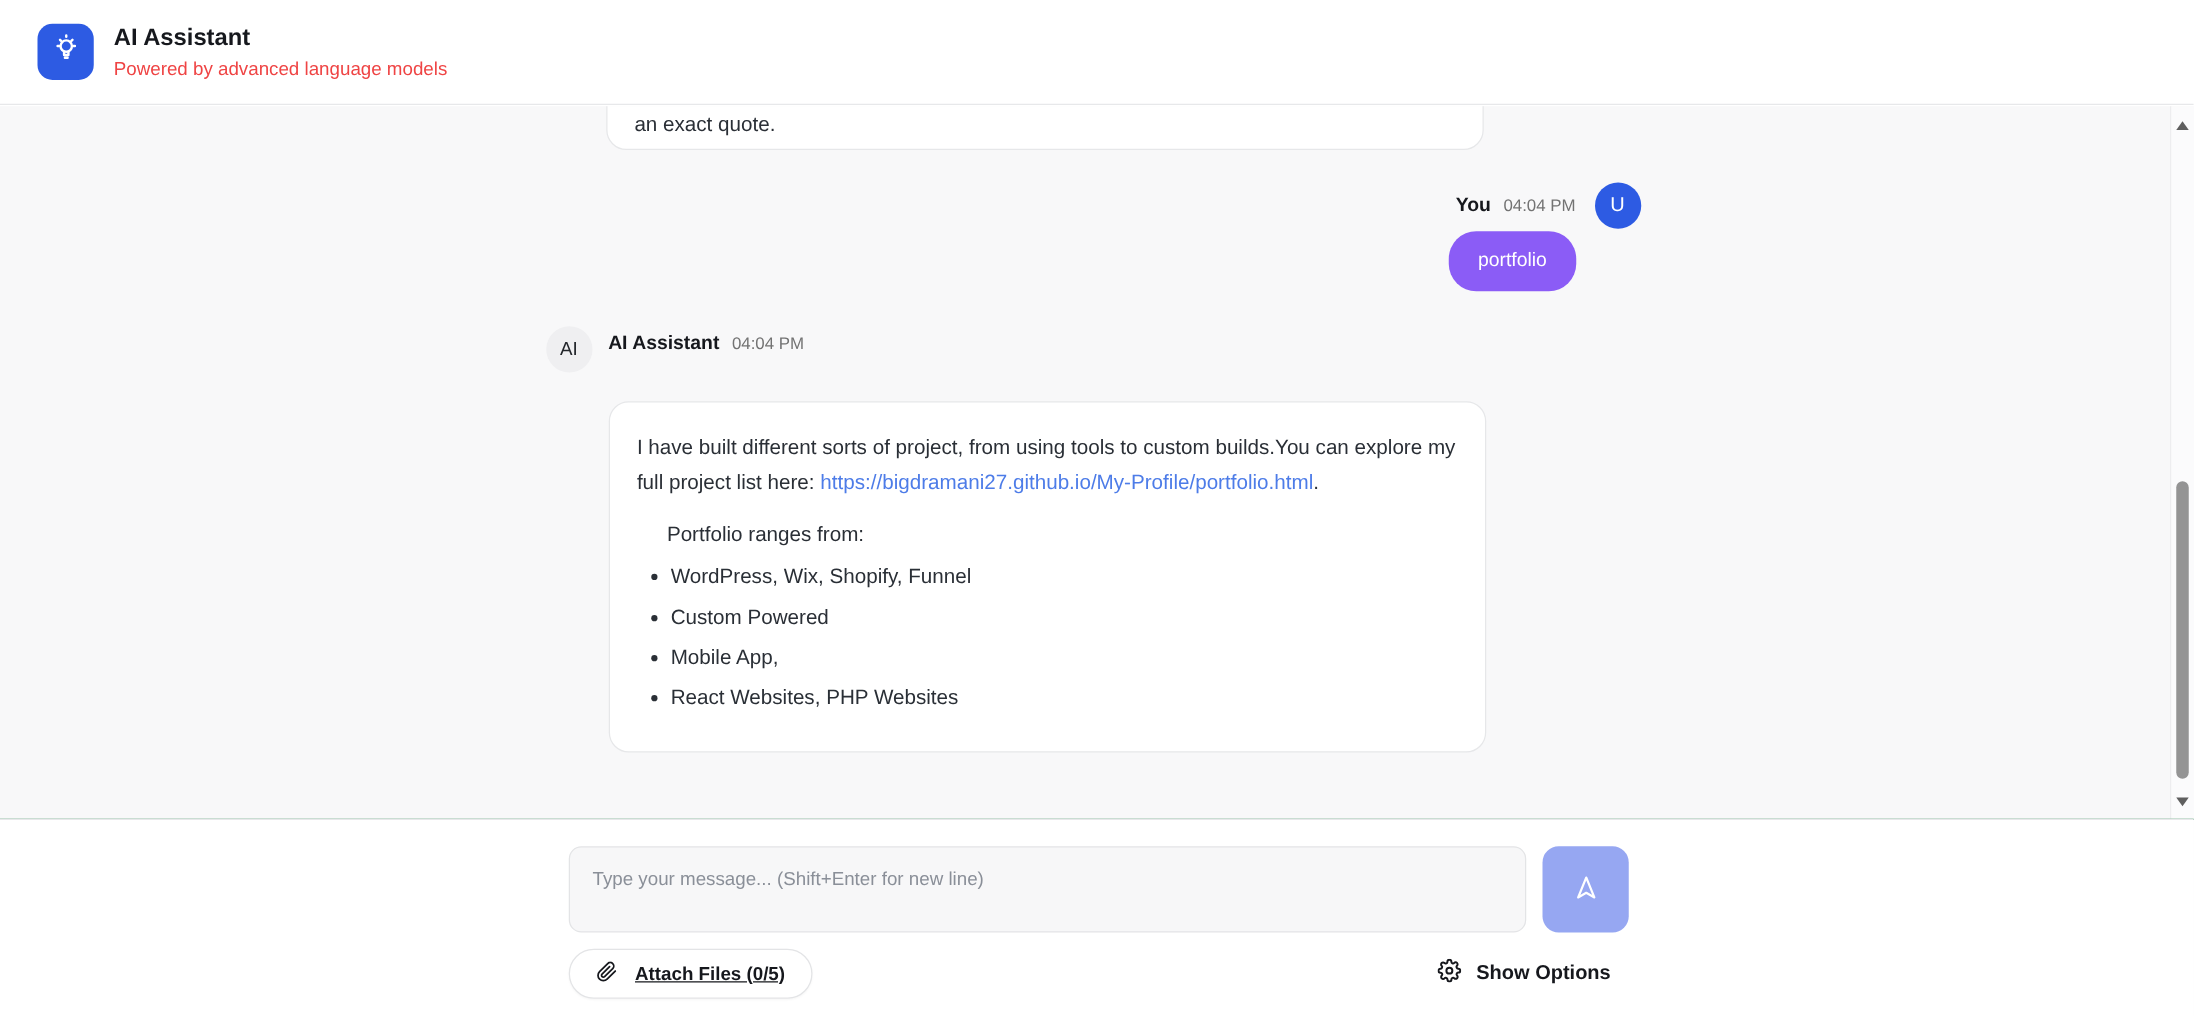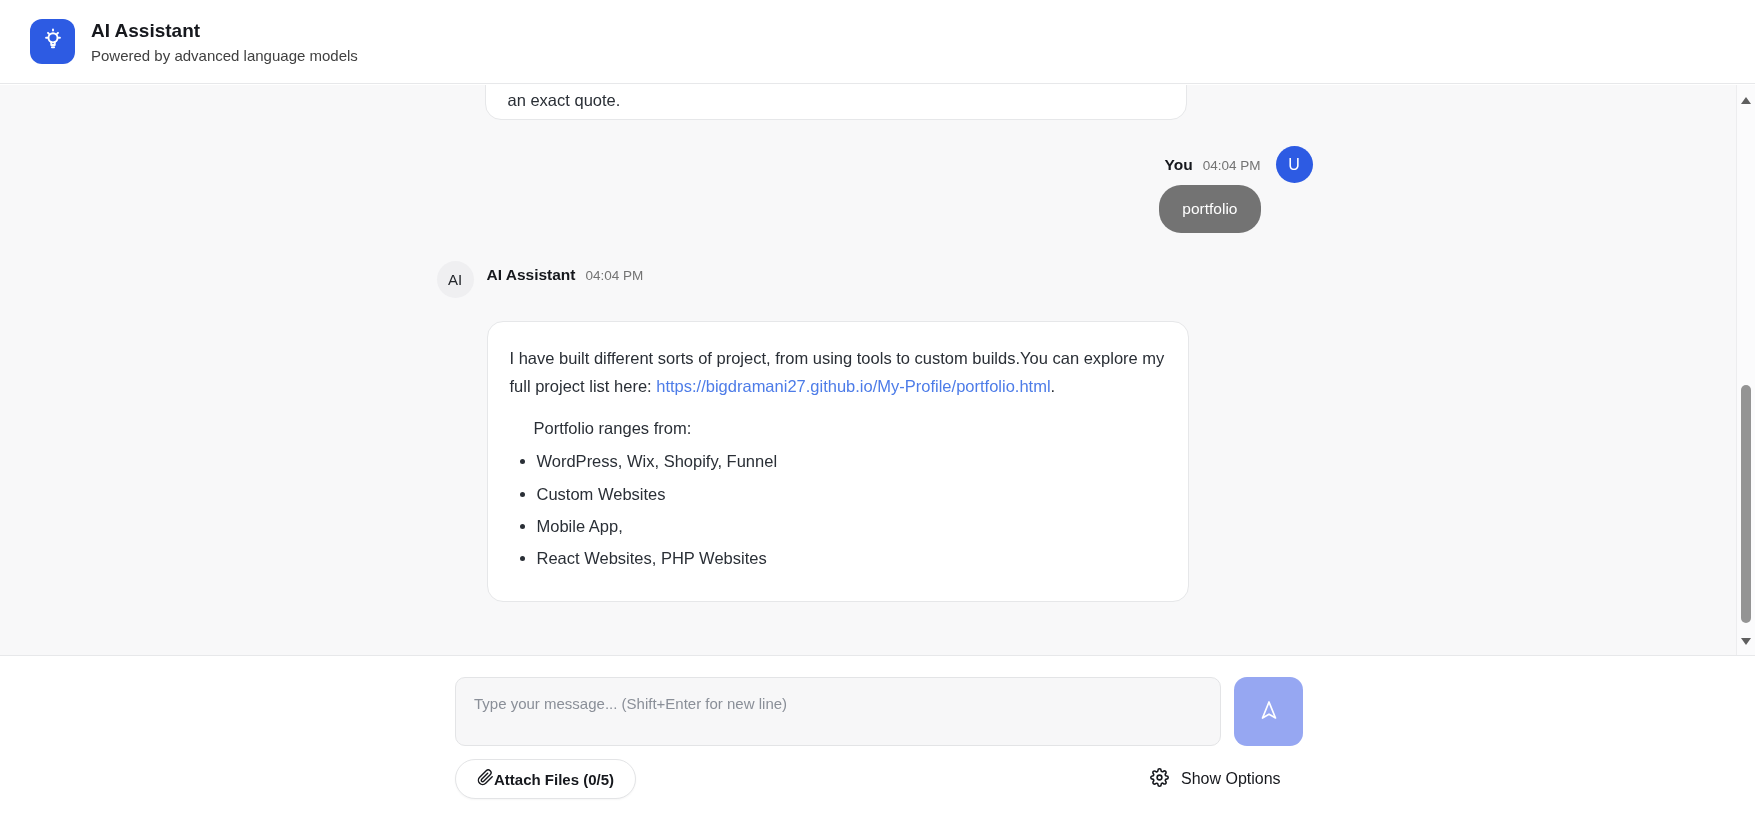--- a/index.html
+++ b/index.html
@@ -14,21 +14,21 @@
   .header {
     height:84px; background:#fff; border-bottom:1px solid #e7e8ea;
     display:flex; align-items:center; padding-left:30px;
   }
   .app-icon {
     width:45px; height:45px; border-radius:12px; background:#2d5be3;
     display:flex; align-items:center; justify-content:center; margin-right:16px;
     flex-shrink:0;
   }
   .header-title { font-size:19px; font-weight:700; color:#16181d; margin-bottom:5px; }
-  .header-subtitle { font-size:15px; font-weight:400; color:#404040; }
+  .header-subtitle { font-size:15px; font-weight:400; color:#ef4444; }
 
   
   .chat {
     position:absolute; top:85px; left:0; right:0; height:570px;
     background:#f8f8f9; overflow:hidden;
   }
   .column { width:882px; margin:0 auto; position:relative; }
 
   .bubble-white {
     background:#fff; border:1px solid #e6e7e9; border-radius:16px;
@@ -45,21 +45,21 @@
   .meta-user { margin:10px 0 11px; }
   .sender-name { font-size:15.5px; font-weight:700; color:#16181d; }
   .msg-time { font-size:13.5px; color:#737373; }
   .avatar {
     width:37px; height:37px; border-radius:50%;
     display:flex; align-items:center; justify-content:center; flex-shrink:0;
   }
   .avatar-user { background:#2d5be3; color:#fff; font-size:16px; }
   .avatar-ai { background:#efeff1; color:#23262b; font-size:15px; }
   .bubble-user {
-    background:#737373; color:#fff; border-radius:22px;
+    background:#8b5cf6; color:#fff; border-radius:22px;
     padding:15px 23px; font-size:15.5px;
   }
 
   .msg-ai { display:flex; align-items:flex-start; gap:13px; margin-top:26px; }
   .msg-ai .avatar { margin-top:2px; }
   .meta-ai { margin:7px 0 12px; }
   .bubble-ai { width:702px; padding:22px 22px 24px 22px; line-height:1.72; }
   .bubble-ai p.para1 { margin:0 0 13px 0; }
   .bubble-ai p.para2 { margin:0 0 5px 0;padding-left:24px; }
   .bubble-ai a { color:#4d7ce8; text-decoration:none; }
@@ -91,30 +91,31 @@
   }
   .input-box::placeholder { color:#8a8f98; }
   .send-btn {
     position:absolute; left:1234px; top:21px; width:69px; height:69px;
     background:#96a7f2; border:none; border-radius:13px; cursor:pointer;
     display:flex; align-items:center; justify-content:center;
   }
   .attach-btn {
     position:absolute; left:455px; top:103px; height:40px; padding:0 21px;
     background:#fff; border:1px solid #e3e4e6; border-radius:20px;
-    display:flex; align-items:center; gap:0; cursor:pointer;
+    display:flex; align-items:center; gap:14px; cursor:pointer;
     font-family:"Liberation Sans", sans-serif;
     font-size:15px; font-weight:700; color:#16181d;
     box-shadow:0 1px 2px rgba(0,0,0,0.04);
+    text-decoration:underline;
   }
   .options-btn {
     position:absolute; left:1150px; top:108px; height:30px;
     display:flex; align-items:center; gap:12px; cursor:pointer;
     background:none; border:none; font-family:"Liberation Sans", sans-serif;
-    font-size:16px; font-weight:400; color:#16181d;
+    font-size:16px; font-weight:700; color:#16181d;
   }
 </style>
 </head>
 <body>
 
 <div class="app">
 
   <div class="header">
     <div class="app-icon">
       <span>
@@ -156,21 +157,21 @@
             <span class="sender-name">AI Assistant</span>
             <span class="msg-time">04:04 PM</span>
           </div>
           <div class="bubble-white bubble-ai">
             <p class="para1">
               <span>I have built different sorts of project, from using tools to custom builds.You can explore my full project list here: </span><a href="#">https://bigdramani27.github.io/My-Profile/portfolio.html</a><span>.</span>
             </p>
             <p class="para2">Portfolio ranges from:</p>
             <ul>
               <li>WordPress, Wix, Shopify, Funnel</li>
-              <li>Custom Websites</li>
+              <li>Custom Powered</li>
               <li>Mobile App,</li>
               <li>React Websites, PHP Websites</li>
             </ul>
           </div>
         </div>
       </div>
 
     </div>
   </div>
 

